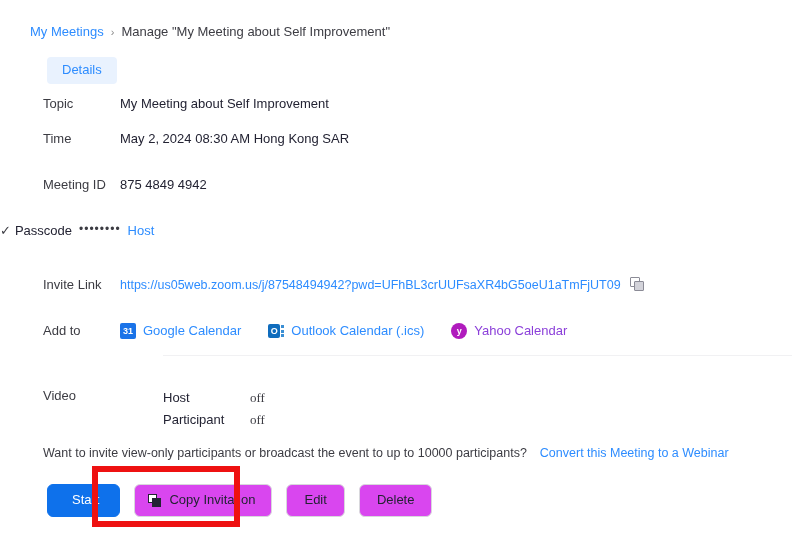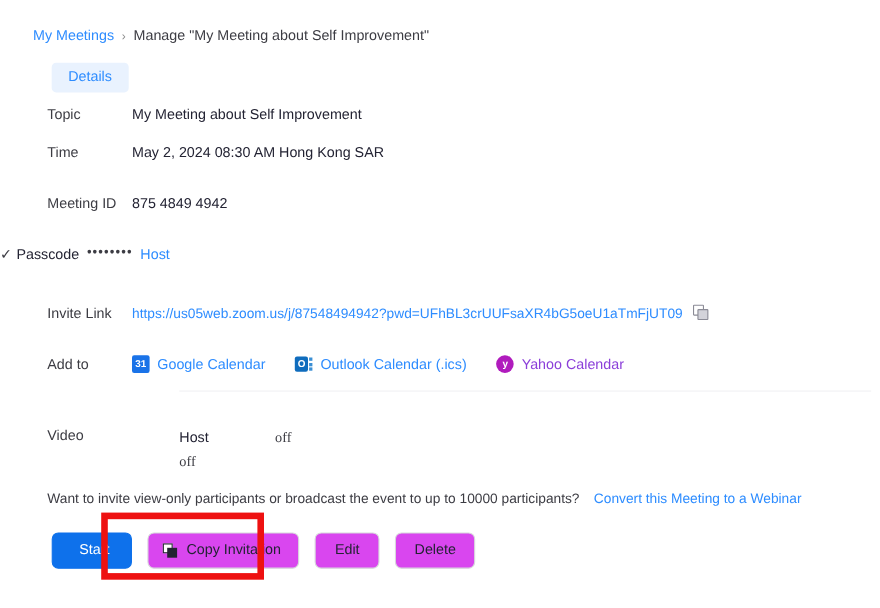--- a/index.html
+++ b/index.html
@@ -415,20 +415,21 @@
 <div class="divider"></div>
 
 <div class="video-block">
   <div class="video-label">Video</div>
   <div class="video-rows">
     <div class="vrow">
       <span class="k">Host</span>
       <span class="v">off</span>
     </div>
     <div class="vrow">
+      <span class="k">Participant</span>
       <span class="v">off</span>
     </div>
   </div>
 </div>
 
 <div class="notice">
   <span>Want to invite view-only participants or broadcast the event to up to 10000 participants?</span><a class="notice-link" href="#">Convert this Meeting to a Webinar</a>
 </div>
 
 <div class="btnbar">

